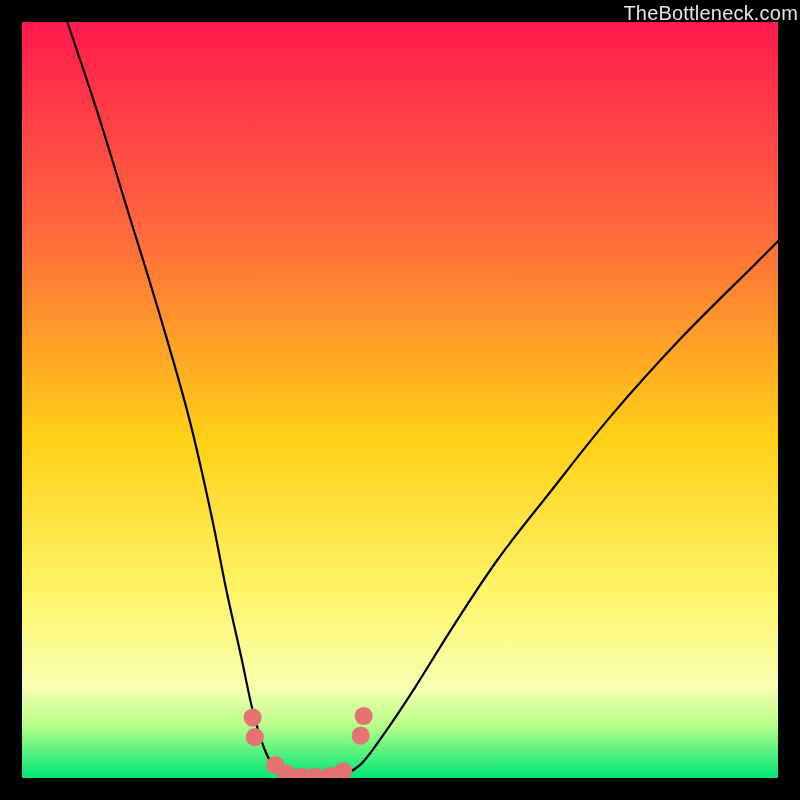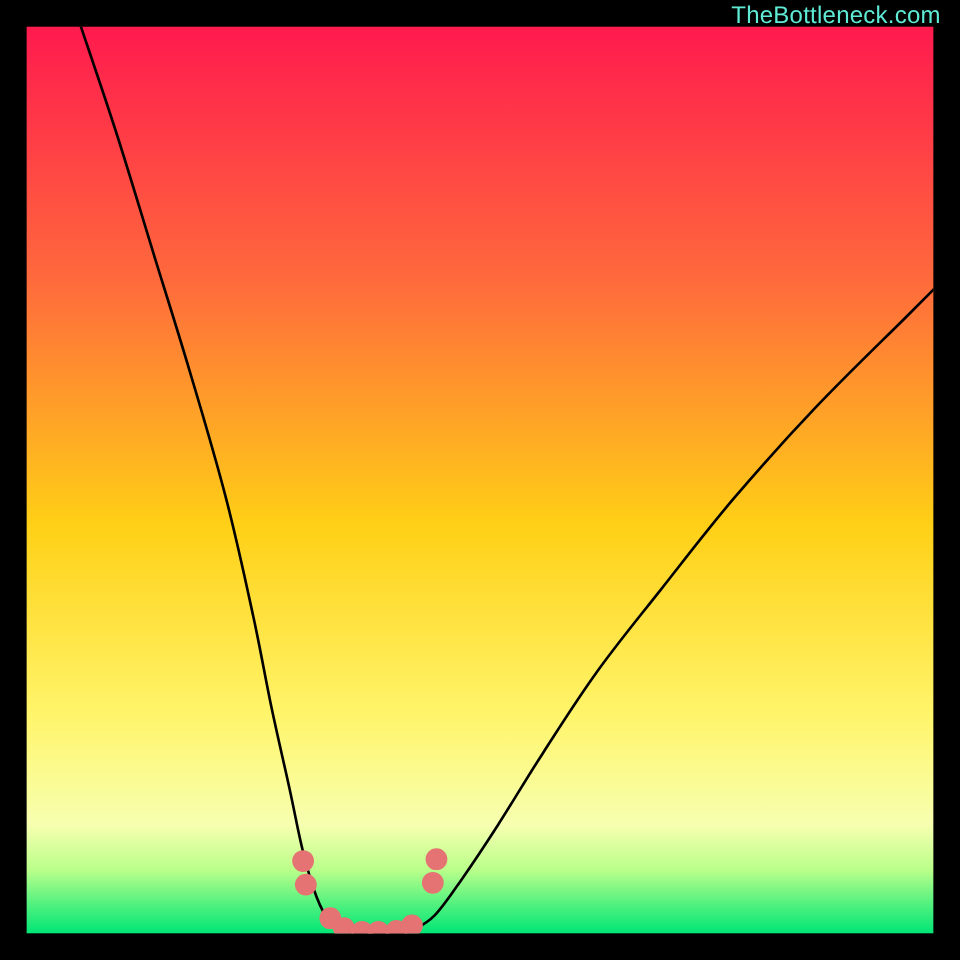--- a/index.html
+++ b/index.html
@@ -22,22 +22,22 @@
   .plot-area {
     position: absolute;
     left: 0;
     top: 0;
     width: 756px;
     height: 756px;
   }
   .watermark {
     position: absolute;
     top: 2px;
-    right: 16px;
-    color: #5eead4;
+    right: 2px;
+    color: #e5e5e5;
     font-size: 20px;
     font-weight: 500;
     letter-spacing: 0.2px;
     z-index: 20;
   }
   svg {
     display: block;
   }
 </style>
 </head>

